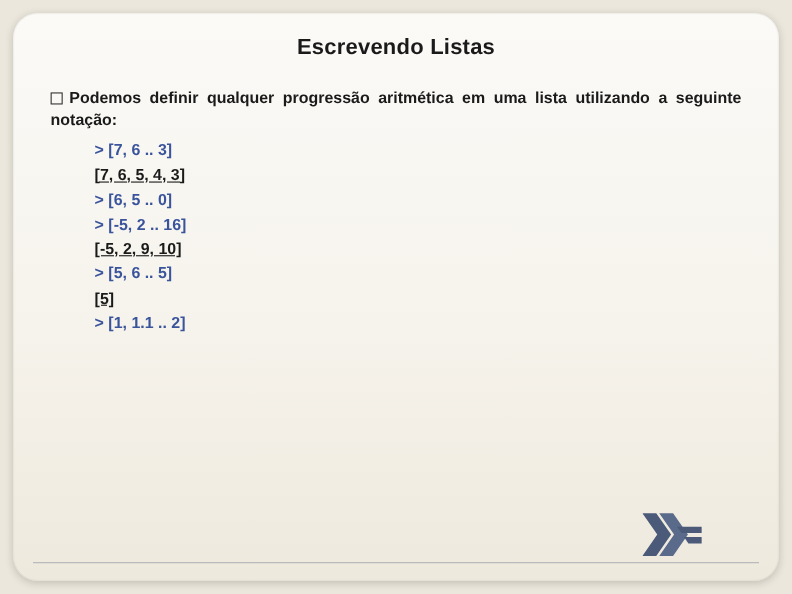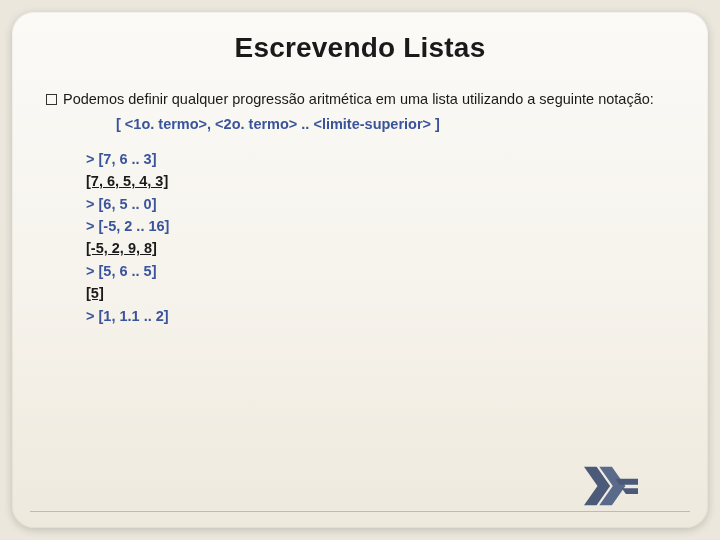--- a/index.html
+++ b/index.html
@@ -15,31 +15,31 @@
     position: absolute;
     top: 12px; left: 12px; right: 12px; bottom: 12px;
     background: linear-gradient(180deg, #fbfaf7 0%, #f6f3ec 55%, #eee9dd 100%);
     border-radius: 22px;
     box-shadow: 0 2px 8px rgba(0,0,0,0.18), inset 0 0 0 1px rgba(0,0,0,0.04);
     padding: 20px 34px 34px 34px;
   }
   .title {
     text-align: center;
     font-weight: bold;
-    font-size: 28px;
+    font-size: 20px;
     color: #1a1a1a;
     margin-bottom: 26px;
     letter-spacing: 0.2px;
   }
   .bullet-block {
     text-align: justify;
     font-size: 14.5px;
     color: #1a1a1a;
     line-height: 1.35;
-    font-weight: normal;
+    font-weight: bold;
     margin-bottom: 6px;
   }
   .bullet-box {
     display: inline-block;
     width: 11px; height: 11px;
     border: 1.5px solid #333;
     position: relative;
     top: 1px;
     margin-right: 6px;
     background: transparent;
@@ -75,28 +75,27 @@
 </style>
 </head>
 <body>
 
 <div class="slide">
   <div class="title">Escrevendo Listas</div>
 
   <div class="bullet-block">
     <span class="bullet-box"></span><span>Podemos definir qualquer progressão aritmética em uma lista utilizando a seguinte notação:</span>
   </div>
-  <div class="notation-line">[ &lt;1o. termo&gt;, &lt;2o. termo&gt; .. &lt;limite-superior&gt; ]</div>
 
   <div class="repl" id="repl">
       <div class="in">&gt; [7, 6 .. 3]</div>
       <div class="out">[7, 6, 5, 4, 3]</div>
       <div class="in">&gt; [6, 5 .. 0]</div>
       <div class="in">&gt; [-5, 2 .. 16]</div>
-      <div class="out">[-5, 2, 9, 8]</div>
+      <div class="out">[-5, 2, 9, 10]</div>
       <div class="in">&gt; [5, 6 .. 5]</div>
       <div class="out">[5]</div>
       <div class="in">&gt; [1, 1.1 .. 2]</div>
     </div>
 
   <div class="logo" aria-label="haskell-logo">
     <svg viewBox="0 0 120 86" width="54" height="40">
       <polygon points="0,0 28,0 58,43 28,86 0,86 30,43" fill="#4a5a78"></polygon>
       <polygon points="34,0 62,0 122,86 94,86 74,57 54,86 26,86 64,31 34,0" fill="#3d4e6e" opacity="0.0"></polygon>
       <polygon points="34,0 62,0 92,43 62,86 34,86 64,43" fill="#5a6a8a"></polygon>

